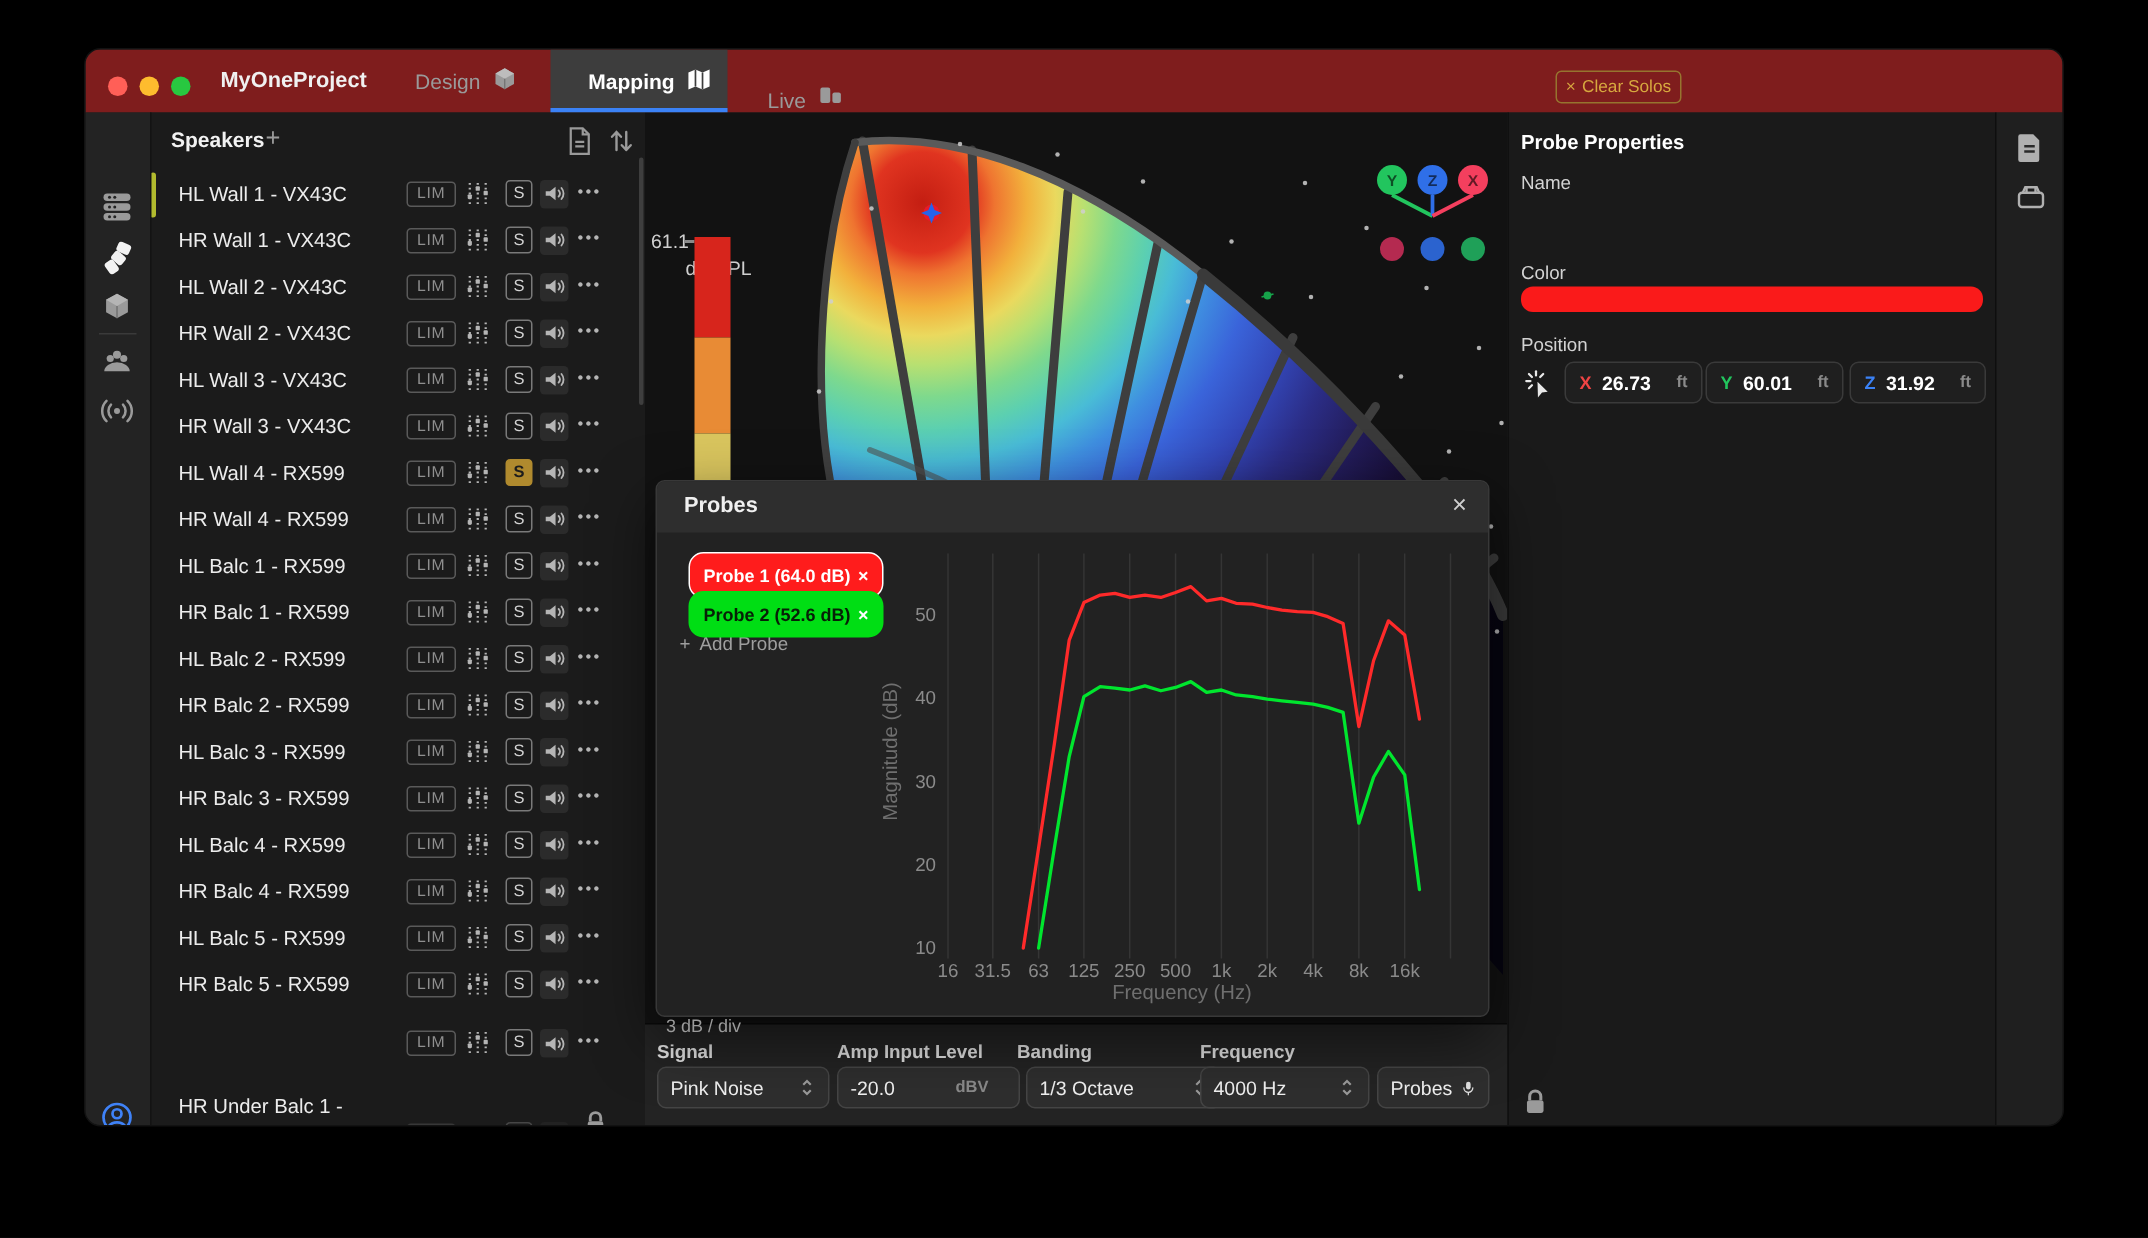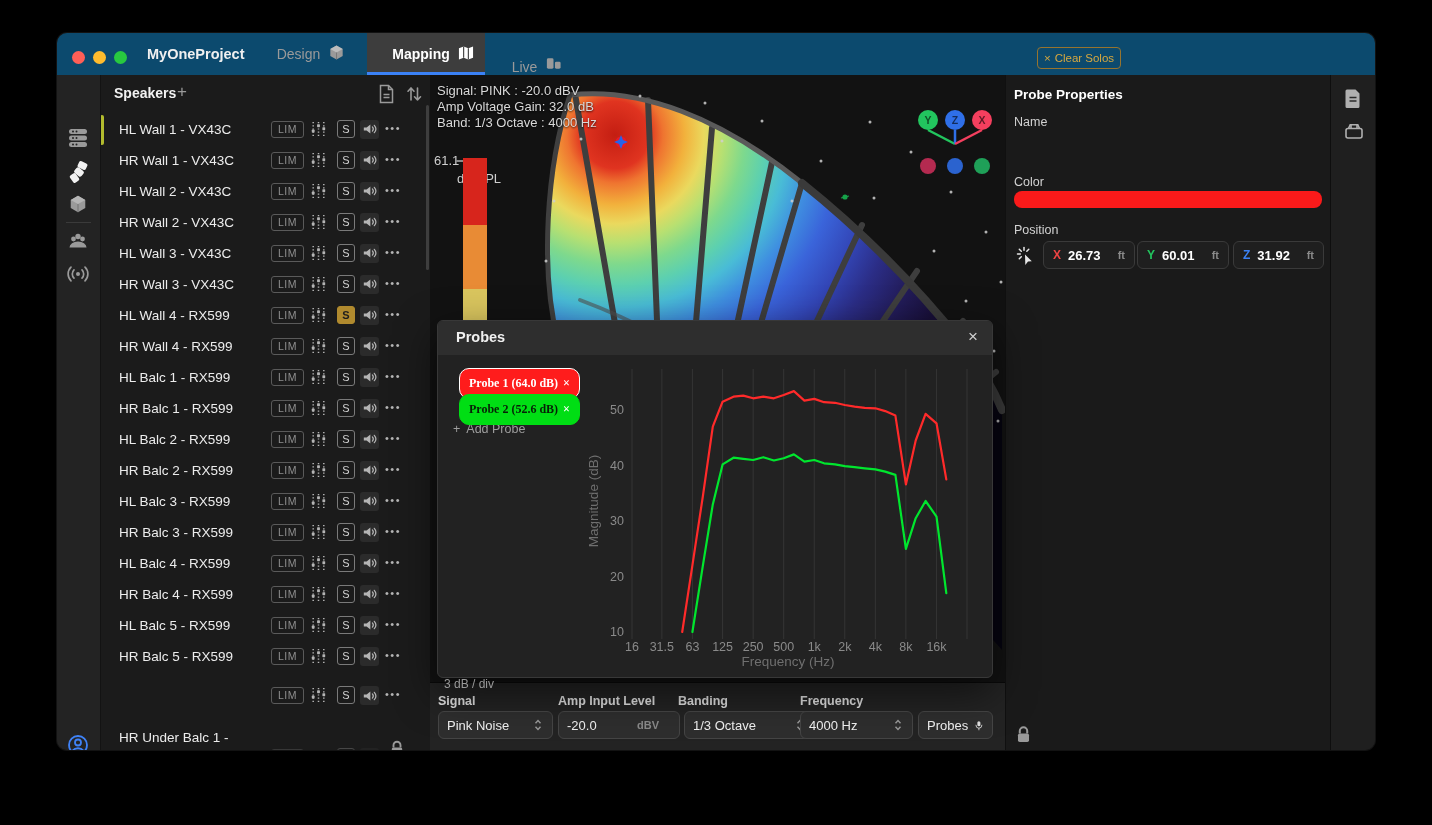--- a/index.html
+++ b/index.html
@@ -3,21 +3,21 @@
 <meta charset="utf-8">
 <style>
   * { box-sizing: border-box; margin: 0; padding: 0; }
   html,body { width:1432px; height:825px; background:#000; overflow:hidden;
     font-family:"Liberation Sans", sans-serif; }
   #mac-window { position:absolute; left:57px; top:33px; width:1318px; height:717px;
     background:#1d1d1d; border-radius:10px; overflow:hidden;
     box-shadow:0 0 0 1px rgba(255,255,255,.07), 0 24px 60px rgba(0,0,0,.7); }
 
   
-  #titlebar { position:absolute; left:0; top:0; width:100%; height:42px; background:#0c4a6e; }
+  #titlebar { position:absolute; left:0; top:0; width:100%; height:42px; background:#7f1d1d; }
   .tl { position:absolute; top:18px; width:13px; height:13px; border-radius:50%; }
   #tl-close{ left:15px; background:#ff5f57; } #tl-min{ left:36px; background:#febc2e; }
   #tl-zoom{ left:57px; background:#28c840; }
   #app-title { position:absolute; left:90px; top:0; line-height:42px; color:#f0f0f0;
     font-size:14.5px; font-weight:bold; }
   .tab { position:absolute; top:0; height:42px; display:flex; align-items:center;
     justify-content:center; gap:8px; color:#9a9a9a; font-size:14px; cursor:default; }
   #tab-design { left:206px; width:96px; }
   #tab-mapping { left:310px; width:118px; background:#3d3d3d; color:#fff; font-weight:bold;padding-left:14px; }
   #tab-mapping::after { content:""; position:absolute; left:0; bottom:0; width:100%; height:3px;
@@ -92,21 +92,21 @@
   #probes-btn { justify-content:center; gap:6px; }
 
   
   #probes-window { position:absolute; left:380px; top:287px; width:556px; height:358px;
     background:#222222; border:1px solid #383838; border-radius:6px; z-index:5;
     box-shadow:0 14px 40px rgba(0,0,0,.55); overflow:hidden; }
   #pw-header { position:absolute; left:0; top:0; width:100%; height:34px; background:#2e2e2e; }
   #pw-title { position:absolute; left:18px; top:8px; color:#f0f0f0; font-size:14.5px; font-weight:bold; }
   #pw-close { position:absolute; right:14px; top:6px; color:#cfcfcf; font-size:17px; }
   .chip { position:absolute; left:21px; height:31px; border-radius:10px; font-size:12px;
-    font-weight:bold; display:flex; align-items:center; gap:5px; padding:0 9px;font-family:Liberation Serif, serif; }
+    font-weight:bold; display:flex; align-items:center; gap:5px; padding:0 9px; }
   #add-probe { position:absolute; left:15px; top:101px; color:#9f9f9f; font-size:12.5px;
     display:flex; gap:6px; align-items:center; }
   #chart { position:absolute; left:0; top:0; }
 
   
   #props-panel { position:absolute; left:948px; top:42px; width:325px; height:675px;
     background:#1a1a1a; border-left:1px solid #101010; }
   #pp-title { position:absolute; left:8px; top:12px; color:#ffffff; font-size:13.5px; font-weight:bold; }
   .pp-label { position:absolute; left:8px; color:#d2d2d2; font-size:12.5px; }
   #pp-name-input { position:absolute; left:8px; top:56px; width:308px; height:28px; background:#242424;
@@ -1002,25 +1002,20 @@
       <g transform="translate(191,67)">
         <circle r="5.5" fill="#e8192c"></circle>
         <path d="M0,-7 L2,-2 L7,0 L2,2 L0,7 L-2,2 L-7,0 L-2,-2 Z" fill="#2563eb"></path>
       </g>
       <g transform="translate(415,122)">
         <circle r="2.6" fill="#16a34a"></circle>
           <path d="M-4,1 L4,-1" stroke="#16a34a" stroke-width="1.2"></path>
       </g>
     </svg>
 
-    <div id="overlay-info">
-      <div>Signal: PINK : -20.0 dBV</div>
-      <div>Amp Voltage Gain: 32.0 dB</div>
-      <div>Band: 1/3 Octave : 4000 Hz</div>
-    </div>
 
     <div id="scale-title">dB SPL</div>
     <div id="scale-max">61.1</div>
     <div id="scale-tick"></div>
     <div id="scale-bar">
         <div style="width: 24px; height: 67px; background: rgb(215, 37, 28);"></div>
         <div style="width: 24px; height: 64px; background: rgb(232, 139, 53);"></div>
         <div style="width: 24px; height: 36px; background: rgb(217, 197, 94);"></div>
       </div>
 

